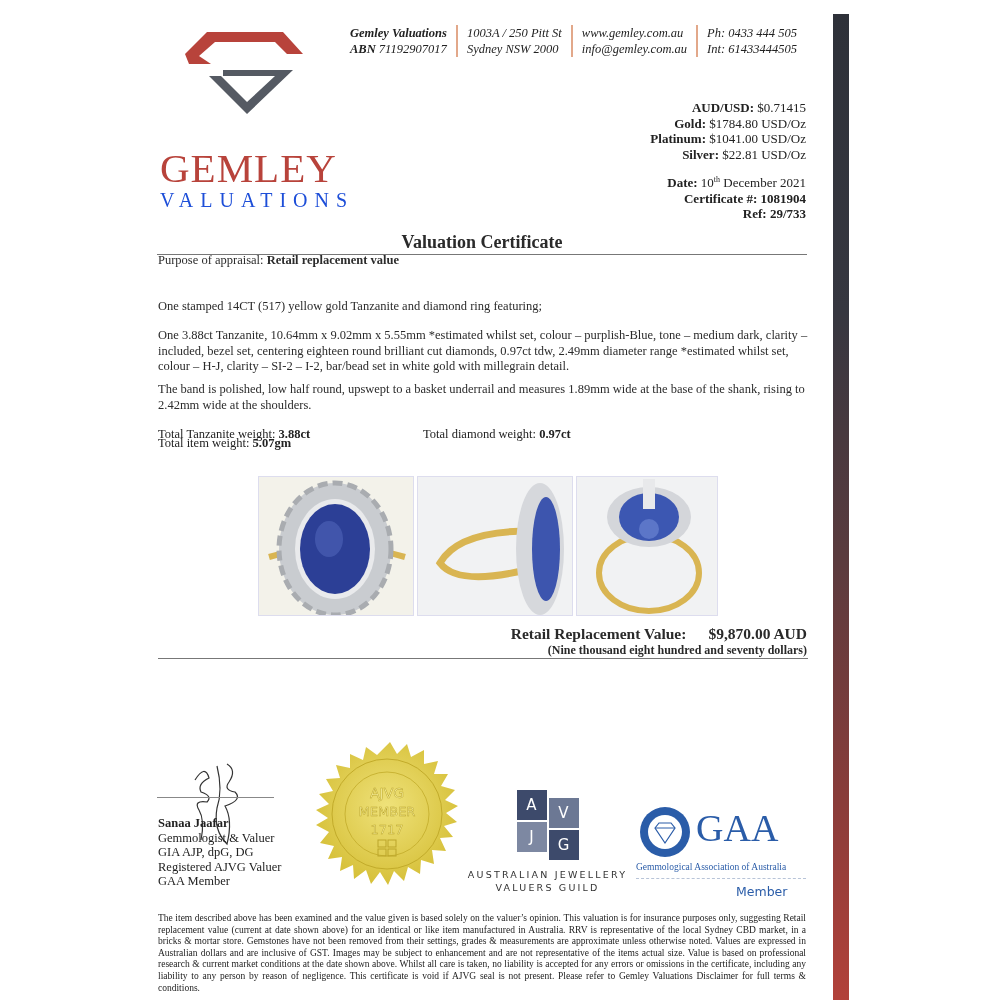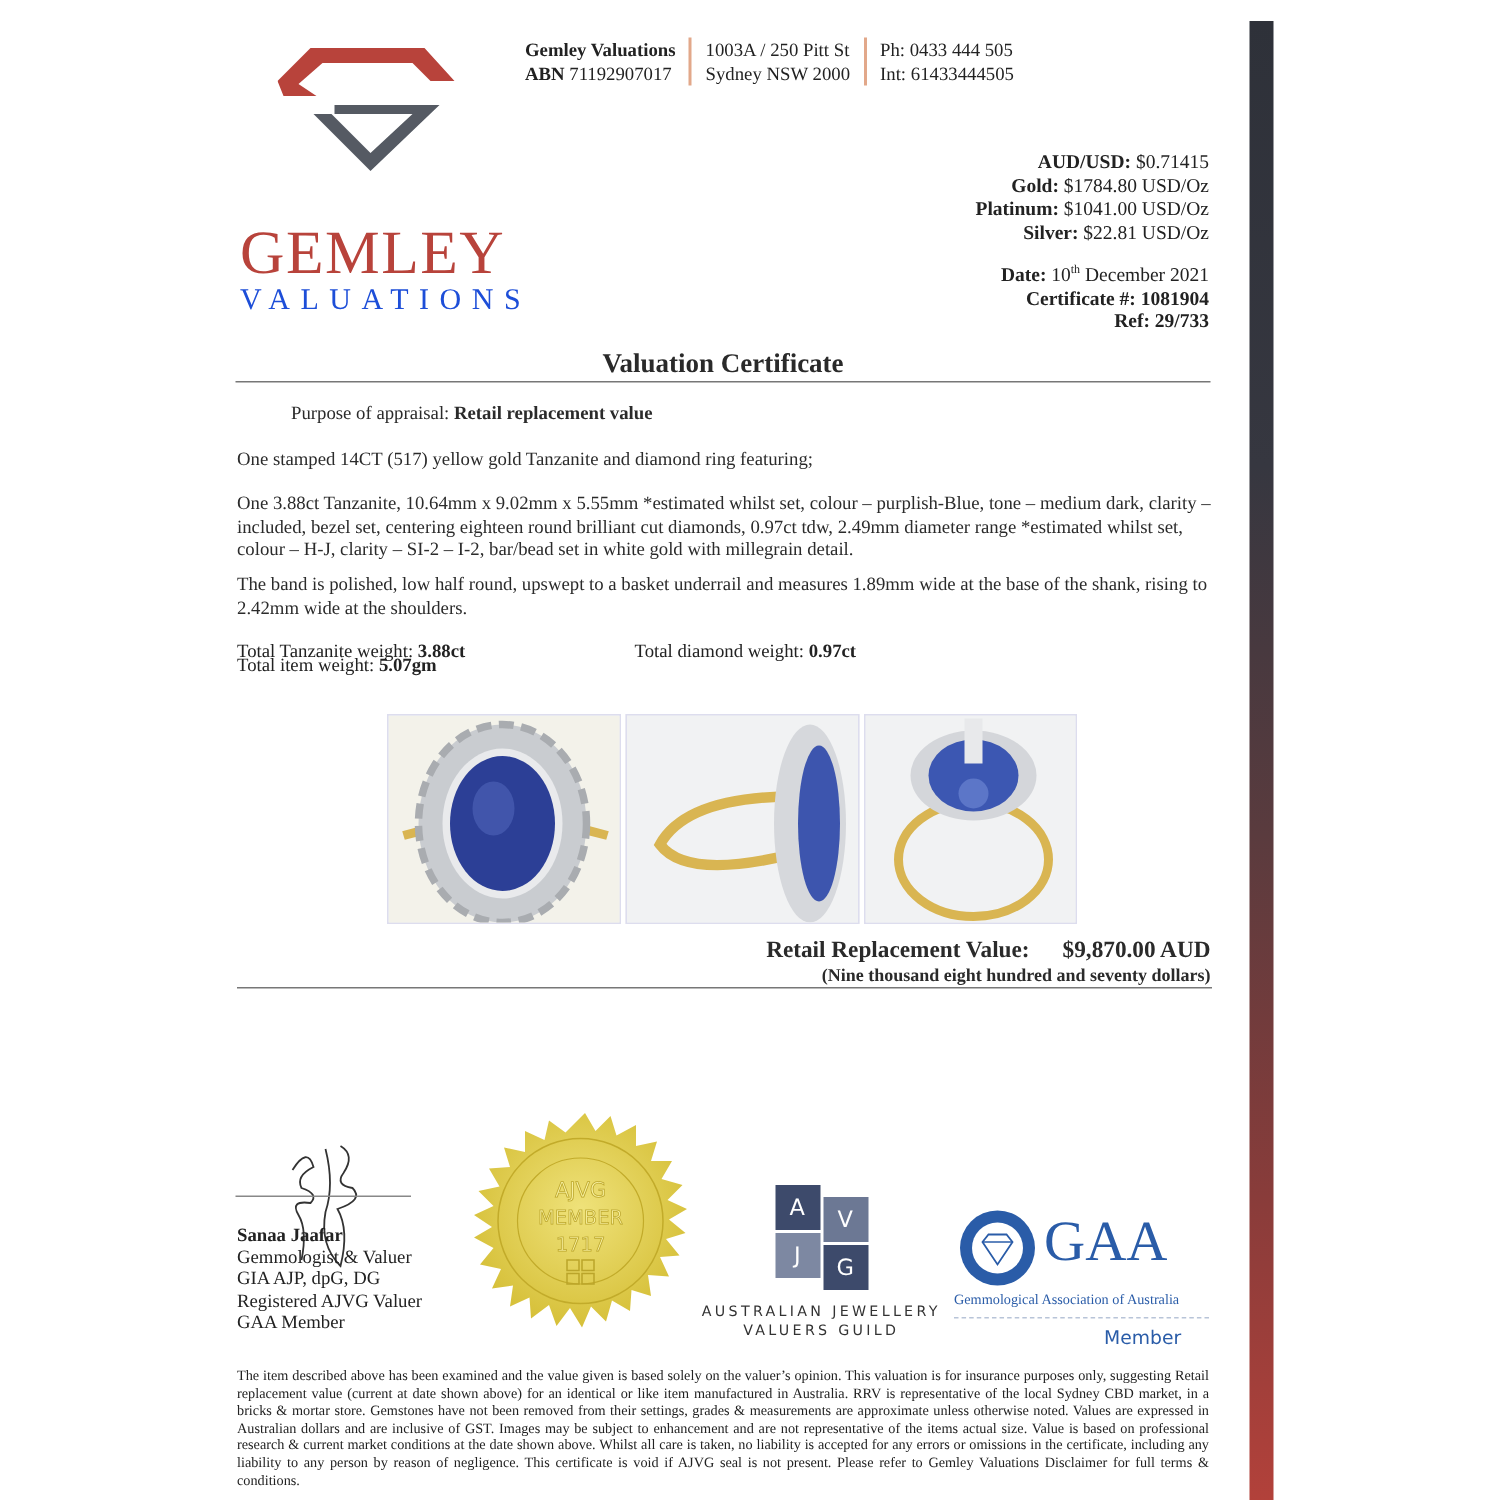--- a/index.html
+++ b/index.html
@@ -12,21 +12,21 @@
   
   .logo { position: absolute; left: 160px; top: 28px; width: 170px; }
   .logo svg { position: absolute; left: 25px; top: 0; }
   .logo-word { position: absolute; left: 0; top: 120px; width: 170px; text-align: center;
     font-size: 41px; color: #b8433b; letter-spacing: 1px; line-height: 1; }
   .logo-sub { position: absolute; left: 0; top: 162px; width: 170px; text-align: center;
     font-size: 20px; letter-spacing: 7px; color: #1d4ed8; line-height: 1; }
 
   
   .contact { position: absolute; top: 25px; left: 350px; display: flex; font-size: 12.5px; line-height: 16px; }
-  .contact .col { padding: 0 9px; border-left: 2px solid #e2a88a; }
+  .contact .col { padding: 0 9px; border-left: 2px solid #e2a88a; font-style: italic; }
   .contact .col:first-child { border-left: none; padding-left: 0; }
   .contact b { font-weight: bold; }
 
   
   .rates { position: absolute; right: 194px; top: 100px; text-align: right; font-size: 13px; line-height: 15.5px; }
   .rates b { font-weight: bold; }
   .meta { position: absolute; right: 194px; top: 172px; text-align: right; font-size: 13px; line-height: 15.5px; }
   .meta sup { font-size: 8px; }
 
   
@@ -89,20 +89,24 @@
 <div class="contact">
   <div class="col">
     <div><b>Gemley Valuations</b></div>
     <div><b>ABN</b> <span>71192907017</span></div>
   </div>
   <div class="col">
     <div>1003A / 250 Pitt St</div>
     <div>Sydney NSW 2000</div>
   </div>
   <div class="col">
+    <div>www.gemley.com.au</div>
+    <div>info@gemley.com.au</div>
+  </div>
+  <div class="col">
     <div>Ph: 0433 444 505</div>
     <div>Int: 61433444505</div>
   </div>
 </div>
 
 <div class="rates">
   <div><b>AUD/USD:</b> <span>$0.71415</span></div>
   <div><b>Gold:</b> <span>$1784.80 USD/Oz</span></div>
   <div><b>Platinum:</b> <span>$1041.00 USD/Oz</span></div>
   <div><b>Silver:</b> <span>$22.81 USD/Oz</span></div>
@@ -110,21 +114,21 @@
 
 <div class="meta">
   <div><b>Date:</b> <span>10</span><sup>th</sup> <span>December 2021</span></div>
   <div><b>Certificate #:</b> <b>1081904</b></div>
   <div><b>Ref:</b> <b>29/733</b></div>
 </div>
 
 <div class="title">Valuation Certificate</div>
 <div class="title-rule"></div>
 
-<div class="body-text" style="top:268px;margin-left:36px;">
+<div class="body-text" style="top:253px;">
   <span>Purpose of appraisal:</span> <b>Retail replacement value</b>
 </div>
 <div class="body-text" style="top:299px;">One stamped 14CT (517) yellow gold Tanzanite and diamond ring featuring;</div>
 <div class="body-text" style="top:328px;">One 3.88ct Tanzanite, 10.64mm x 9.02mm x 5.55mm *estimated whilst set, colour – purplish-Blue, tone – medium dark, clarity – included, bezel set, centering eighteen round brilliant cut diamonds, 0.97ct tdw, 2.49mm diameter range *estimated whilst set, colour – H-J, clarity – SI-2 – I-2, bar/bead set in white gold with millegrain detail.</div>
 <div class="body-text" style="top:382px;">The band is polished, low half round, upswept to a basket underrail and measures 1.89mm wide at the base of the shank, rising to 2.42mm wide at the shoulders.</div>
 
 <div class="summary" style="top:427px;"><span>Total Tanzanite weight:</span> <b>3.88ct</b></div>
 <div class="summary c2" style="top:427px;"><span>Total diamond weight:</span> <b>0.97ct</b></div>
 <div class="summary" style="top:436px;"><span>Total item weight:</span> <b>5.07gm</b></div>
 <div class="summary c2" style="top:456px;margin-top:21px;"><span>Method of manufacture:</span> <b>Cast</b></div>

